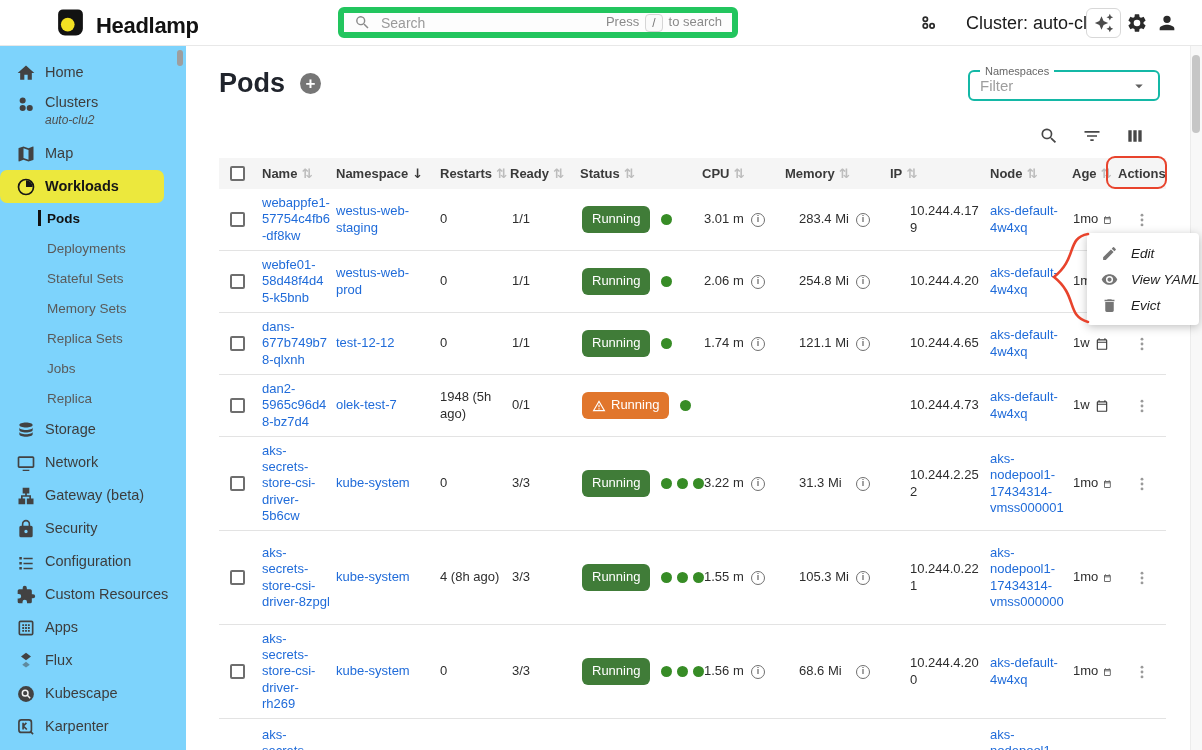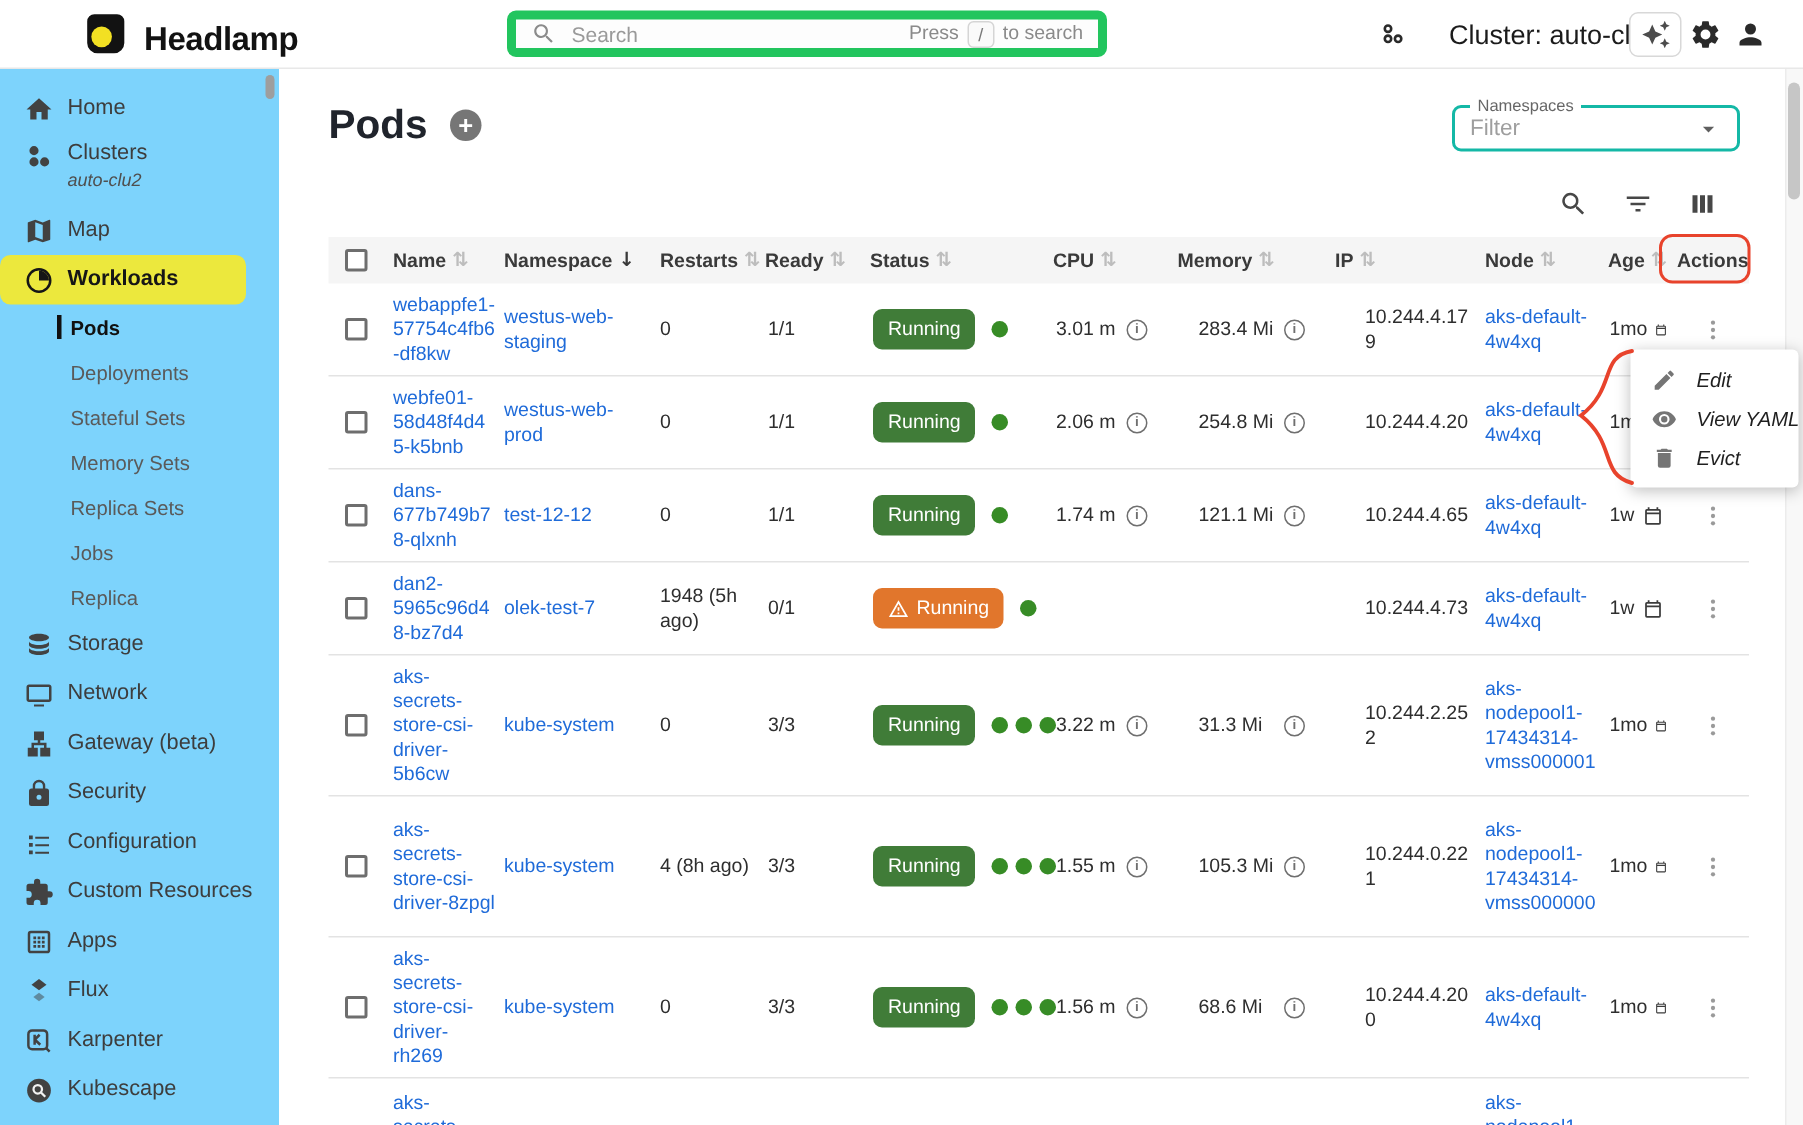--- a/index.html
+++ b/index.html
@@ -315,38 +315,38 @@
             <path d="M12 13l4.5 3.4-4.5 3.4-4.5-3.4z" opacity="0.5"></path>
           </svg>
         </span>
         <span class="stack">
           <span class="slabel">Flux</span>
         </span>
       </div>
       <div class="side-item">
         <span class="sicon">
           <svg viewBox="0 0 24 24" fill="currentColor" width="100%" height="100%">
-            <rect x="3.5" y="3.5" width="15" height="15" rx="3" fill="none" stroke="currentColor" stroke-width="2"></rect>
-            <path d="M8.5 7v8M8.5 11l4-4M8.8 11l4.2 4M17.5 17.5l3 3" stroke="currentColor" stroke-width="2" fill="none"></path>
-          </svg>
-        </span>
-        <span class="stack">
-          <span class="slabel">Karpenter</span>
-        </span>
-      </div>
-      <div class="side-item">
-        <span class="sicon">
-          <svg viewBox="0 0 24 24" fill="currentColor" width="100%" height="100%">
             <circle cx="12" cy="12" r="9.5"></circle>
             <circle cx="11" cy="11" r="3.4" fill="none" stroke="#f2f2f2" stroke-width="1.8"></circle>
             <path d="M13.6 13.6L17 17" stroke="#f2f2f2" stroke-width="1.8"></path>
           </svg>
         </span>
         <span class="stack">
           <span class="slabel">Kubescape</span>
+        </span>
+      </div>
+      <div class="side-item">
+        <span class="sicon">
+          <svg viewBox="0 0 24 24" fill="currentColor" width="100%" height="100%">
+            <rect x="3.5" y="3.5" width="15" height="15" rx="3" fill="none" stroke="currentColor" stroke-width="2"></rect>
+            <path d="M8.5 7v8M8.5 11l4-4M8.8 11l4.2 4M17.5 17.5l3 3" stroke="currentColor" stroke-width="2" fill="none"></path>
+          </svg>
+        </span>
+        <span class="stack">
+          <span class="slabel">Karpenter</span>
         </span>
       </div>
     </div>
   <div class="side-scroll-thumb"></div>
 </div>
 
 <div class="main">
   <div class="page-title-row">
     <span class="page-title">Pods</span>
     <span class="add-btn">+</span>

